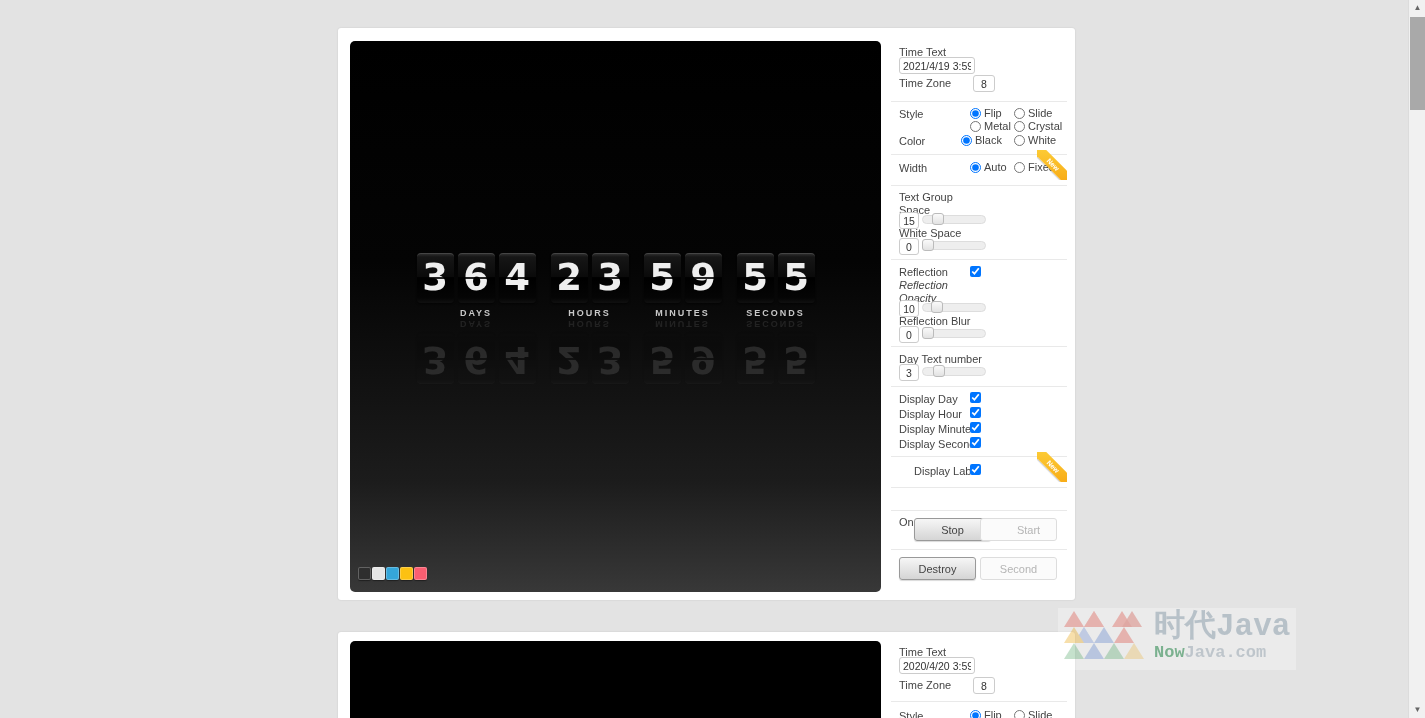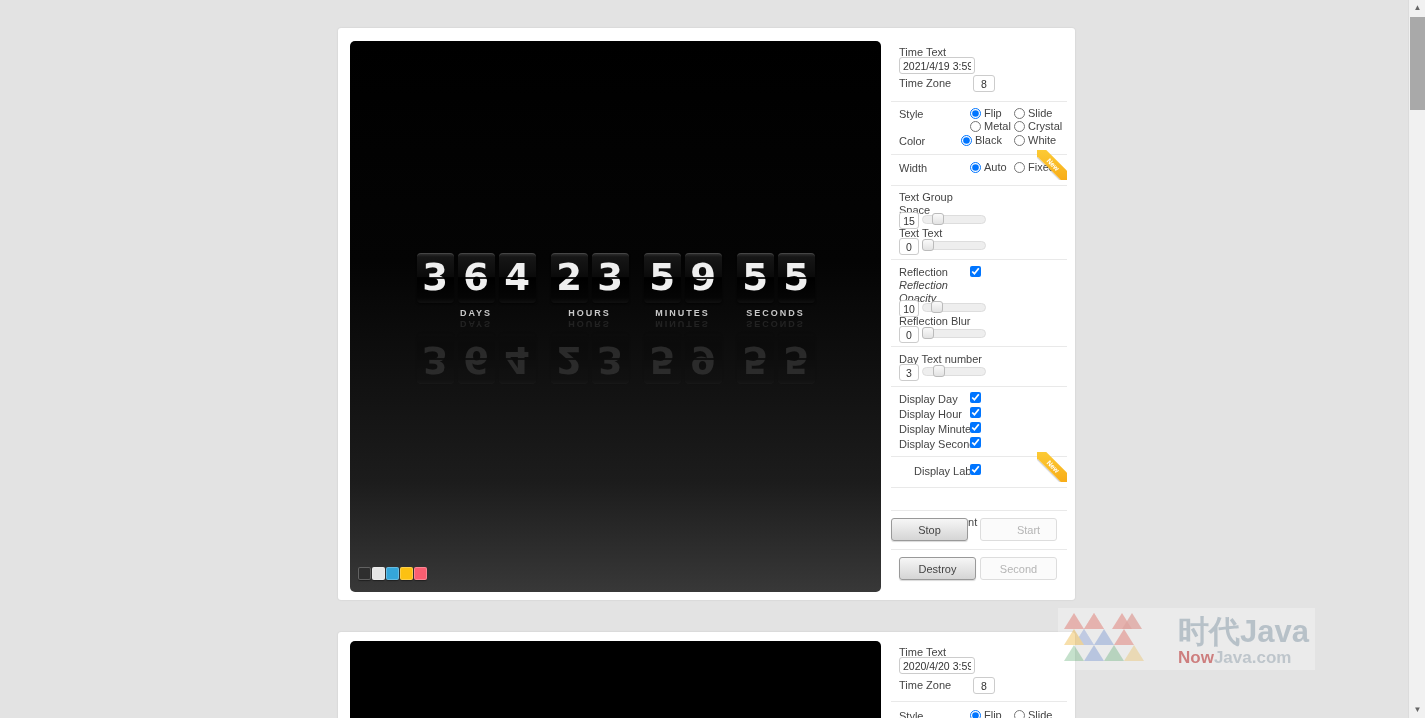--- a/index.html
+++ b/index.html
@@ -37,24 +37,24 @@
   .radio-item input, .cb-item input { width:11px; height:11px; margin:0; }
   .slider { position:absolute; width:64px; height:9px; background:#eee; border:1px solid #ddd; border-radius:5px; }
   .slider .handle { position:absolute; top:-3px; width:12px; height:12px; background:linear-gradient(#fafafa,#e2e2e2); border:1px solid #bbb; border-radius:3px; cursor:pointer; }
   .btn { position:absolute; width:77px; height:23px; border-radius:3px; font-family:"Liberation Sans",sans-serif; font-size:11px; cursor:pointer; }
   .btn-on { border:1px solid #999; background:linear-gradient(#f6f6f6,#d5d5d5); color:#444; box-shadow:0 1px 1px rgba(0,0,0,0.15); }
   .btn-off { border:1px solid #ddd; background:#fbfbfb; color:#b5b5b5; }
 
   .badge-new { position:absolute; width:30px; height:30px; overflow:hidden; pointer-events:none; }
   .badge-new span { position:absolute; left:-7px; top:9px; width:46px; transform:rotate(45deg); background:linear-gradient(135deg,#fdd03a,#f7a814); color:#fff; font-size:7px; font-weight:bold; text-align:center; line-height:11px; box-shadow:0 1px 1px rgba(0,0,0,0.2); }
 
-  .watermark { position:absolute; left:1058px; top:608px; height:62px; display:flex; align-items:flex-end; gap:26px; opacity:0.5; background:rgba(255,255,255,0.55); padding:3px 6px; z-index:50; }
+  .watermark { position:absolute; left:1058px; top:608px; height:62px; display:flex; align-items:flex-start; gap:2px; opacity:0.5; background:rgba(255,255,255,0.55); padding:3px 6px; z-index:50;font-family:Liberation Mono, monospace; }
   .wm-title { font-size:31px; font-weight:bold; color:#8da0af; line-height:32px; }
   .wm-sub { font-size:17px; font-weight:bold; color:#9aa9b5; line-height:19px; }
-  .wm-sub .red { color:#b91c1c; }
+  .wm-sub .red { color:#15803d; }
   .wm-box { width:98px; height:52px; background:#8ca3b5; color:#fff; font-size:15px; font-weight:bold; display:grid; grid-template-columns:1fr 1fr; align-content:center; justify-items:center; row-gap:6px; }
 
   .scrollbar { position:absolute; right:0; top:0; width:17px; height:718px; background:#f1f1f1; border-left:1px solid #dcdcdc; z-index:60; }
   .sb-arrow { position:absolute; left:0; width:17px; height:16px; color:#666; font-size:8px; text-align:center; line-height:16px; }
   .sb-thumb { position:absolute; left:1px; top:17px; width:15px; height:93px; background:#a9a9a9; }
 </style>
 </head>
 <body>
 
 <div class="card" id="card1">
@@ -185,21 +185,21 @@
         <span>New</span>
       </div>
 
     <div class="divider" style="top:157px;"></div>
 
     <div class="s-label" style="left:8px; top:163px; width:66px;">Text Group Space</div>
     <input class="s-input center" style="left: 8px; top: 184px; width: 20px;" value="15">
     <div class="slider" style="left:31px; top:187px;">
         <div class="handle" style="left:9px;"></div>
       </div>
-    <div class="s-label" style="left:8px; top:199px;">Text Text</div>
+    <div class="s-label" style="left:8px; top:199px;">White Space</div>
     <input class="s-input center" style="left: 8px; top: 210px; width: 20px;" value="0">
     <div class="slider" style="left:31px; top:213px;">
         <div class="handle" style="left:-1px;"></div>
       </div>
 
     <div class="divider" style="top:231px;"></div>
 
     <div class="s-label" style="left:8px; top:238px;">Reflection</div>
     <label class="cb-item" style="left:79px; top:238px;">
         <input type="checkbox" checked="" style="">
@@ -251,21 +251,21 @@
     <div class="badge-new" style="left:146px; top:424px;">
         <span>New</span>
       </div>
 
     <div class="divider" style="top:459px;"></div>
 
     <div class="s-label" style="left:8px; top:488px;">On Finish Event</div>
 
     <div class="divider" style="top:482px;"></div>
 
-    <button class="btn btn-on" style="left:0; top:490px;">Stop</button>
+    <button class="btn btn-on" style="left:23px; top:490px;">Stop</button>
     <button class="btn btn-off" style="left:89px; top:490px;padding-left:20px;">Start</button>
 
     <div class="divider" style="top:521px;"></div>
 
     <button class="btn btn-on" style="left:8px; top:529px;">Destroy</button>
     <button class="btn btn-off" style="left:89px; top:529px;">Second</button>
   </div>
 </div>
 
 <div class="card" id="card2">

